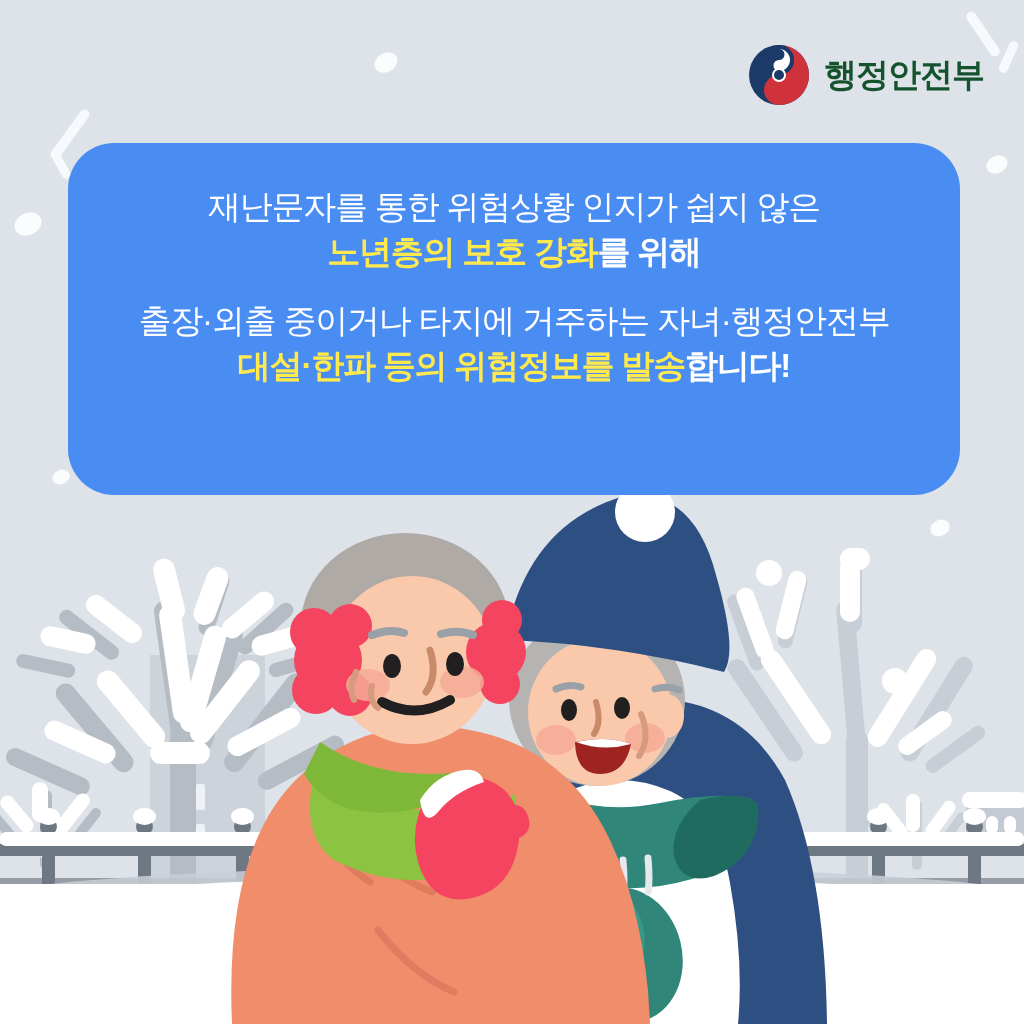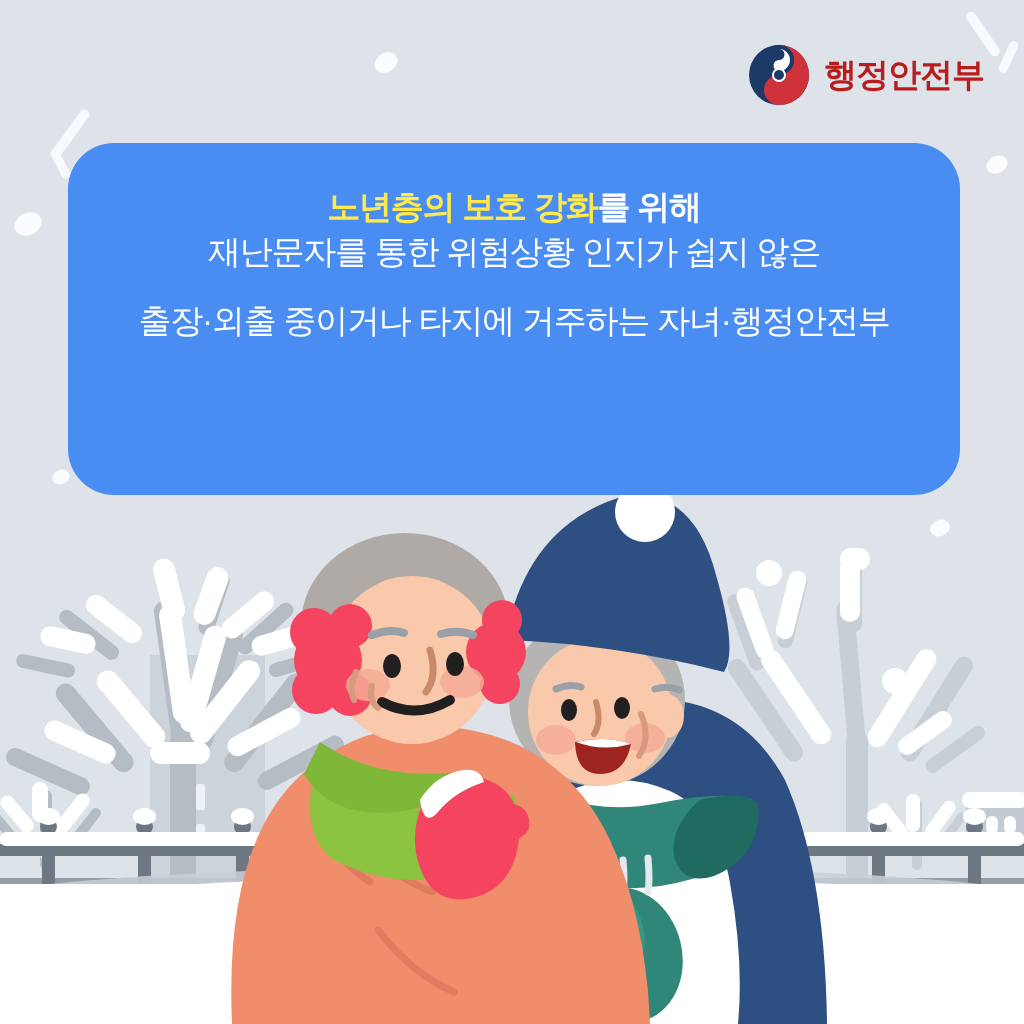--- a/index.html
+++ b/index.html
@@ -38,21 +38,21 @@
   .bench-snow{position:absolute;background:#ffffff;border-radius:10px;}
   .building{position:absolute;background:#ccd3db;}
   .window{position:absolute;background:#eef2f6;border-radius:2px;}
 
   
   .ppl{position:absolute;left:0;top:0;width:1024px;height:1024px;}
 
   
   #logo{position:absolute;right:40px;top:44px;display:flex;align-items:center;gap:14px;}
   #logo .mark{width:62px;height:62px;position:relative;}
-  #logo .wordmark{font-size:33px;font-weight:700;color:#b91c1c;letter-spacing:-1px;white-space:nowrap;}
+  #logo .wordmark{font-size:33px;font-weight:700;color:#14532d;letter-spacing:-1px;white-space:nowrap;}
 
   
   #panel{
     position:absolute;left:68px;top:143px;width:892px;height:352px;
     background:#4a8df2;border-radius:46px;
     display:flex;flex-direction:column;align-items:center;justify-content:flex-start;
     padding-top:42px;box-sizing:border-box;
   }
   .msgline{
     width:100%;text-align:center;color:#ffffff;
@@ -315,25 +315,28 @@
         <circle cx="31" cy="16" r="15" fill="#1b3a68"></circle>
         <path d="M31 16 m0 -11 a11 11 0 0 1 0 22 a5.5 5.5 0 0 1 0 -11 a5.5 5.5 0 0 0 0 -11 z" fill="#ffffff"></path>
         <circle cx="31" cy="31" r="7" fill="#ffffff"></circle>
         <circle cx="31" cy="31" r="5" fill="#1b3a68"></circle>
       </svg>
     </div>
     <div class="wordmark">행정안전부</div>
   </div>
 
   <div id="panel">
+    <div class="msgline">
+      <span>재난문자를 통한 위험상황 인지가 쉽지 않은</span>
+    </div>
     <div class="msgline b">
       <span class="hl">노년층의 보호 강화</span><span>를 위해</span>
-    </div>
-    <div class="msgline">
-      <span>재난문자를 통한 위험상황 인지가 쉽지 않은</span>
     </div>
     <div class="gap"></div>
     <div class="msgline">
       <span>출장·외출 중이거나 타지에 거주하는 자녀·행정안전부</span>
     </div>
+    <div class="msgline b">
+      <span class="hl">대설·한파 등의 위험정보를 발송</span><span>합니다!</span>
+    </div>
   </div>
 
 </div>
 
 </body></html>

